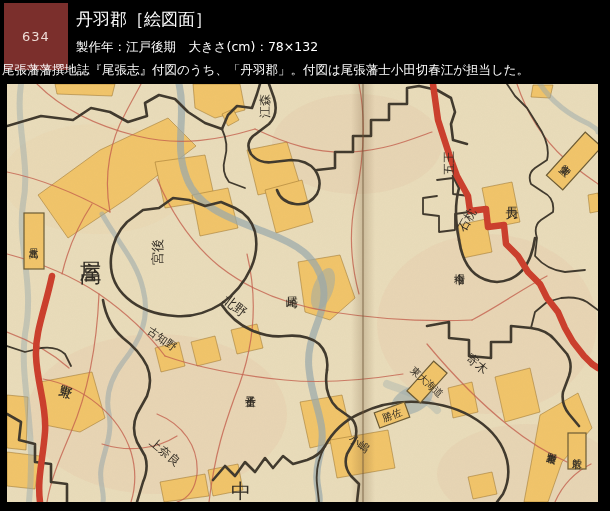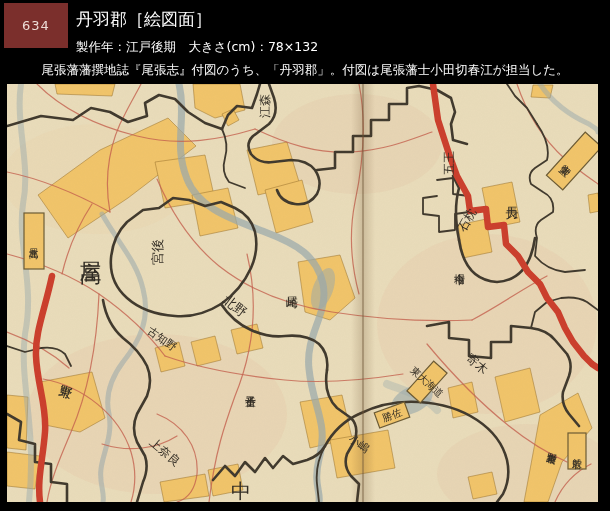--- a/index.html
+++ b/index.html
@@ -2,36 +2,36 @@
 <html style="--page_bg: #000000; --badge_bg: #7b2f2c; --badge_text: #eddcd6; --header_text: #ffffff; --map_paper: #e9dcba; --map_yellow: #f1c469; --boundary: #3f382c; --road_red: #cb3d2b; --road_thin: #c4604d; --river: #97a8ac; --label_ink: #2f2a22;"><head>
 <meta charset="utf-8">
 <style>
   html,body{margin:0;padding:0;}
   body{
     width:610px;height:511px;position:relative;overflow:hidden;
     background:var(--page_bg,#000);
     font-family:"DejaVu Sans","Liberation Sans",sans-serif;
   }
   .badge{
-    position:absolute;left:4px;top:3px;width:64px;height:45px;
+    position:absolute;left:4px;top:3px;width:64px;height:67px;
     background:var(--badge_bg,#7b2f2c);color:var(--badge_text,#eddcd6);
     display:flex;align-items:center;justify-content:center;
     font-size:13px;letter-spacing:1px;
   }
   .title{
     position:absolute;left:76px;top:8px;
     color:var(--header_text,#fff);font-size:17px;font-weight:normal;white-space:nowrap;
   }
   .meta{
     position:absolute;left:76px;top:39px;
     color:var(--header_text,#fff);font-size:12.5px;white-space:nowrap;
   }
   .desc{
     position:absolute;left:2px;top:62px;width:606px;
-    color:var(--header_text,#fff);font-size:12.5px;white-space:nowrap;text-align:center;
+    color:var(--header_text,#fff);font-size:12.5px;white-space:nowrap;
   }
   .map-wrap{
     position:absolute;left:7px;top:84px;width:591px;height:418px;
     background:var(--map_paper,#e9dcba);
   }
   .patch{fill:var(--map_yellow,#f1c469);stroke:rgba(150,110,40,.5);stroke-width:1;}
   .bnd{stroke:var(--boundary,#3f382c);fill:none;stroke-linejoin:round;stroke-linecap:round;}
   .major{stroke-width:2.6;}
   .minor{stroke-width:1.8;}
   .river{stroke:var(--river,#97a8ac);fill:none;stroke-linecap:round;stroke-linejoin:round;}

